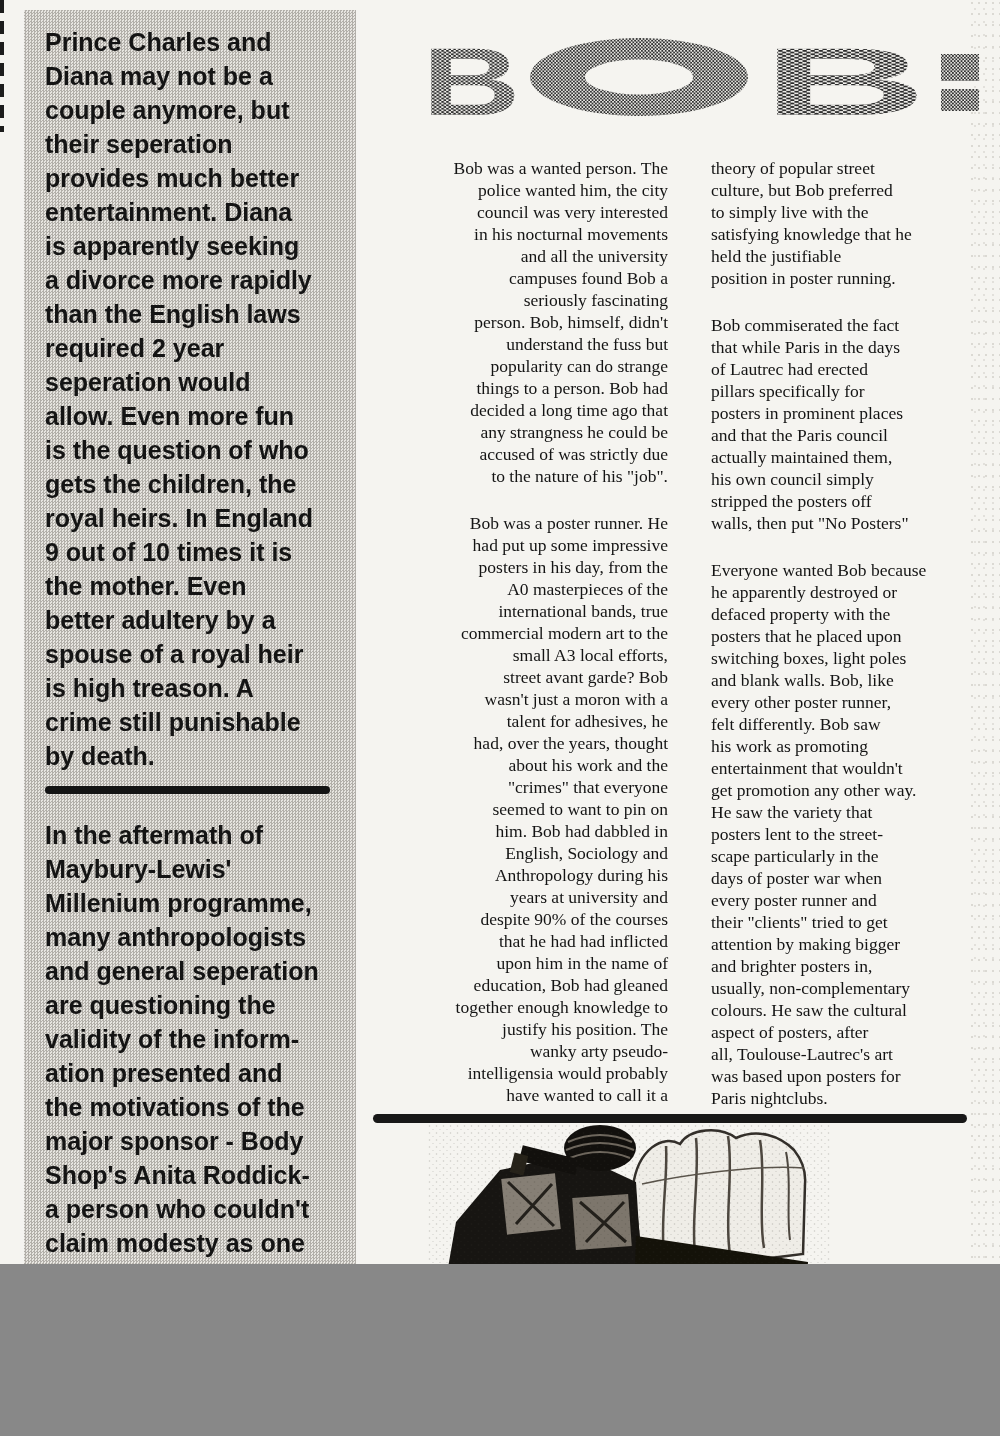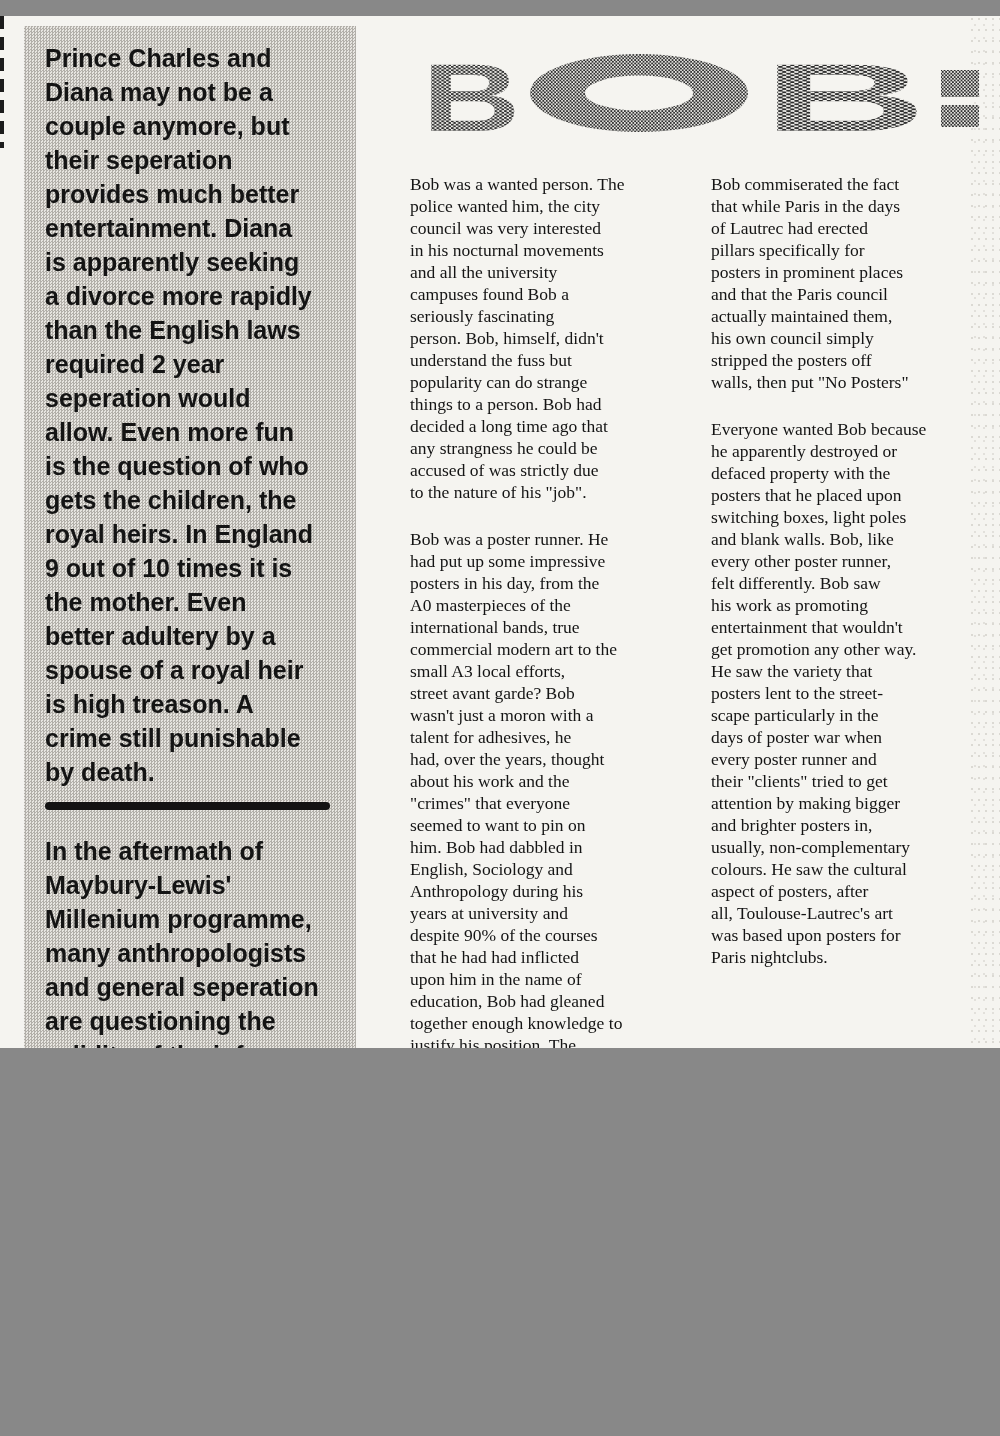--- a/index.html
+++ b/index.html
@@ -1,17 +1,17 @@
 <!DOCTYPE html>
 <html><head>
 <meta charset="utf-8">
 <style>
   html,body{margin:0;padding:0;background:#888;}
   #page{
-    position:relative;width:1000px;height:1032px;margin:16px auto;
+    position:relative;width:1000px;height:1264px;margin:0 auto;
     background:#f5f4f0;overflow:hidden;
     font-family:"Liberation Serif",serif;color:#141414;
   }
   
   .binding-dashes{
     position:absolute;left:0;top:0;width:4px;height:132px;
     background:repeating-linear-gradient(180deg,#1c1c1c 0 13px,transparent 13px 21px);
   }
   .edge-noise{
     position:absolute;right:0;top:0;width:30px;height:1436px;opacity:.55;
@@ -37,21 +37,21 @@
     margin:13px 14px 24px 0;
   }
   
   .masthead{position:absolute;left:420px;top:33px;width:570px;height:92px;}
   
   .col{
     position:absolute;top:157px;width:258px;
     font-size:17.5px;line-height:22px;
   }
   .col p{margin:0 0 25px 0;white-space:pre-line;}
-  #col1{left:410px;}
+  #col1{left:410px;text-align:right;}
   #col2{left:711px;}
   .rule-bar{
     position:absolute;left:373px;top:1114px;width:594px;height:9px;
     background:#181818;border-radius:5px;
   }
   .photo{position:absolute;left:428px;top:1124px;width:402px;height:292px;}
   .page-number{
     position:absolute;left:30px;top:1362px;
     font-family:"DejaVu Sans",sans-serif;font-weight:bold;font-size:44px;
     transform:scale(1.85,.55);transform-origin:left top;color:#0d0d0d;
@@ -164,20 +164,26 @@
 that he had had inflicted
 upon him in the name of
 education, Bob had gleaned
 together enough knowledge to
 justify his position. The
 wanky arty pseudo-
 intelligensia would probably
 have wanted to call it a</p>
   </div>
   <div class="col" id="col2">
+    <p>theory of popular street
+culture, but Bob preferred
+to simply live with the
+satisfying knowledge that he
+held the justifiable
+position in poster running.</p>
     <p>Bob commiserated the fact
 that while Paris in the days
 of Lautrec had erected
 pillars specifically for
 posters in prominent places
 and that the Paris council
 actually maintained them,
 his own council simply
 stripped the posters off
 walls, then put "No Posters"</p>

